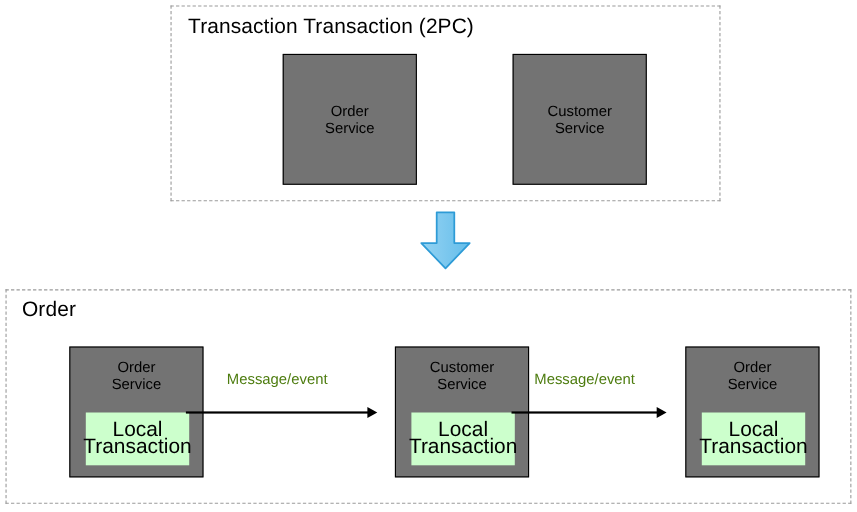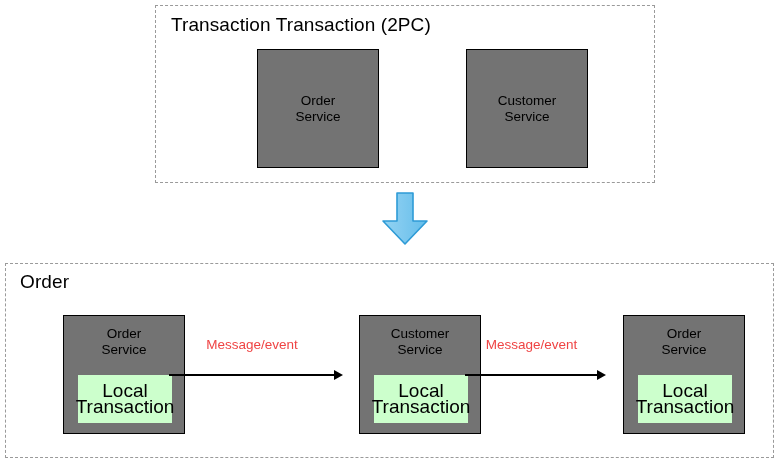--- a/index.html
+++ b/index.html
@@ -80,21 +80,21 @@
     height: 0;
     border-top: 5px solid transparent;
     border-bottom: 5px solid transparent;
     border-left: 9px solid #000000;
   }
   .conn-label {
     position: absolute;
     text-align: center;
     font-size: 13.5px;
     line-height: 16px;
-    color: #ef4444;
+    color: #4d7c0f;
     white-space: nowrap;
   }
 
   
   .big-arrow {
     position: absolute;
   }
 </style>
 </head>
 <body>

